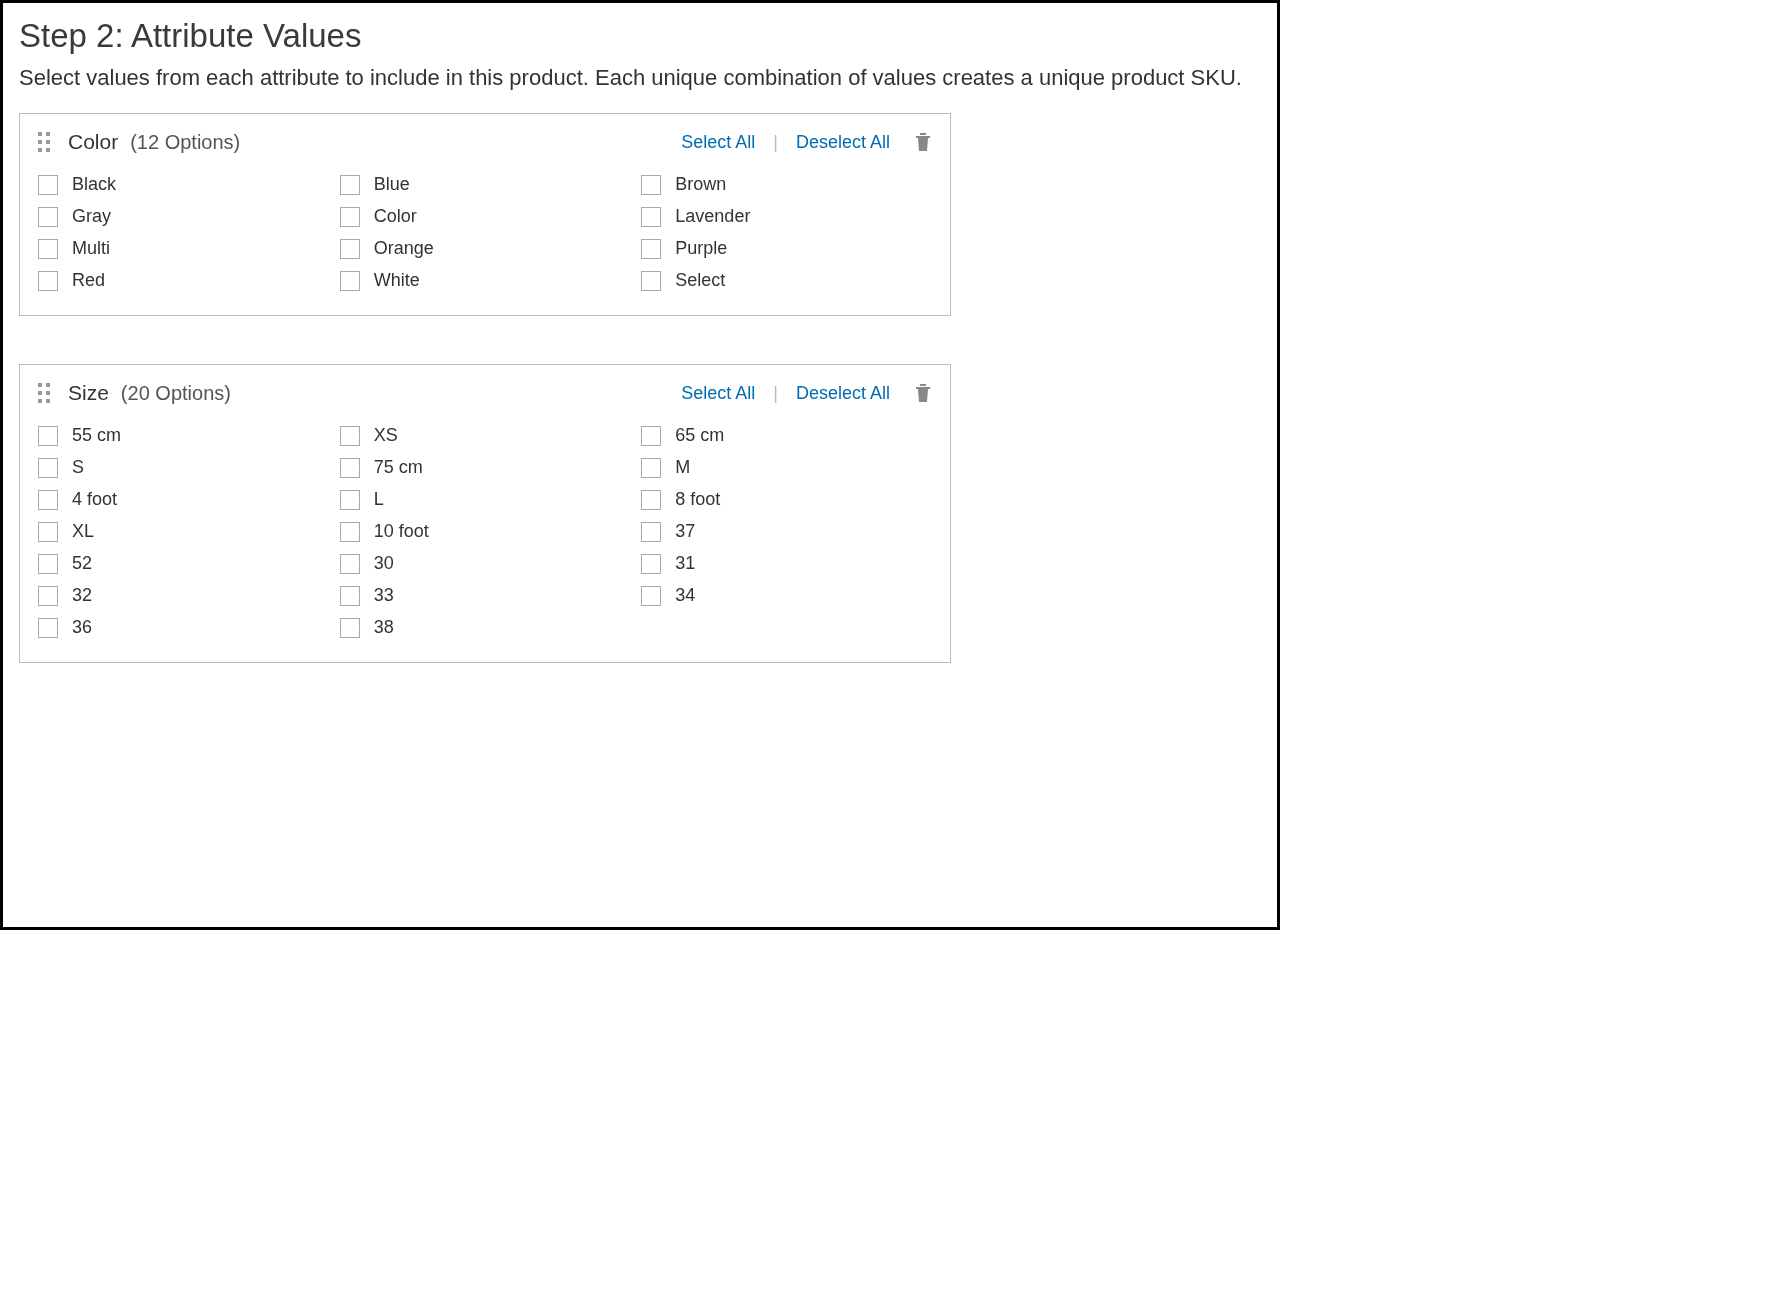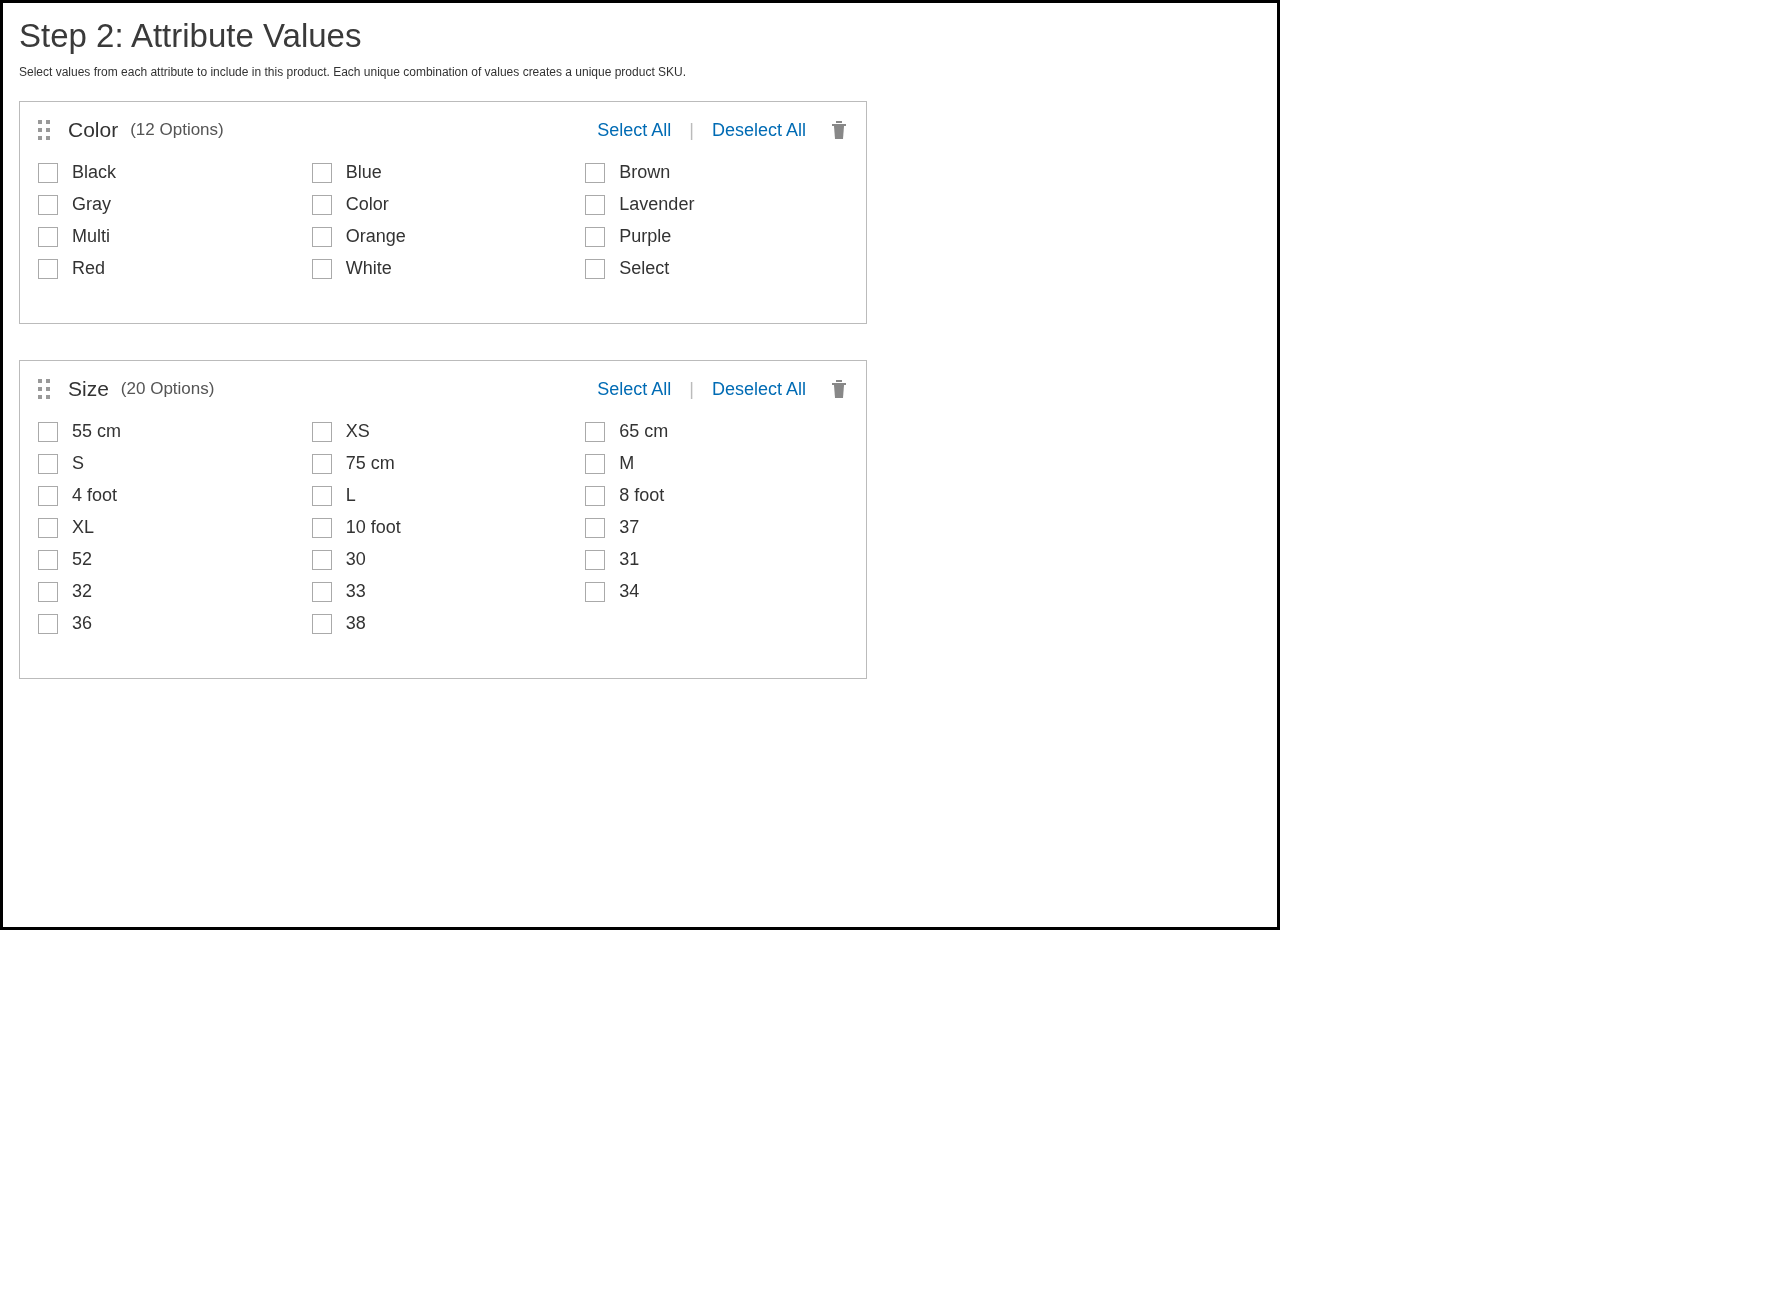--- a/index.html
+++ b/index.html
@@ -18,29 +18,29 @@
     padding: 14px 16px 30px 16px;
     background: #fff;
   }
   .step-title {
     font-size: 33px;
     font-weight: 400;
     color: #3a3a3a;
     margin: 0 0 10px 0;
   }
   .step-desc {
-    font-size: 12px;
+    font-size: 22px;
     color: #333;
     margin: 0 0 22px 0;
   }
   .attribute-panel {
     border: 1px solid #bbb;
-    width: 848px;
-    padding: 16px 18px 44px 18px;
-    margin-bottom: 36px;
+    width: 932px;
+    padding: 16px 18px 24px 18px;
+    margin-bottom: 48px;
     background: #fff;
   }
   .panel-header {
     display: flex;
     align-items: center;
     margin-bottom: 20px;
   }
   .drag-handle {
     width: 16px;
     height: 20px;
@@ -49,21 +49,21 @@
     display: inline-block;
   }
   .drag-handle svg { display: block; }
   .panel-title {
     font-size: 21px;
     font-weight: 400;
     color: #333;
     margin-right: 12px;
   }
   .panel-count {
-    font-size: 17px;
+    font-size: 20px;
     color: #555;
   }
   .panel-actions {
     margin-left: auto;
     display: flex;
     align-items: center;
     gap: 18px;
     font-size: 18px;
   }
   .link-btn {

